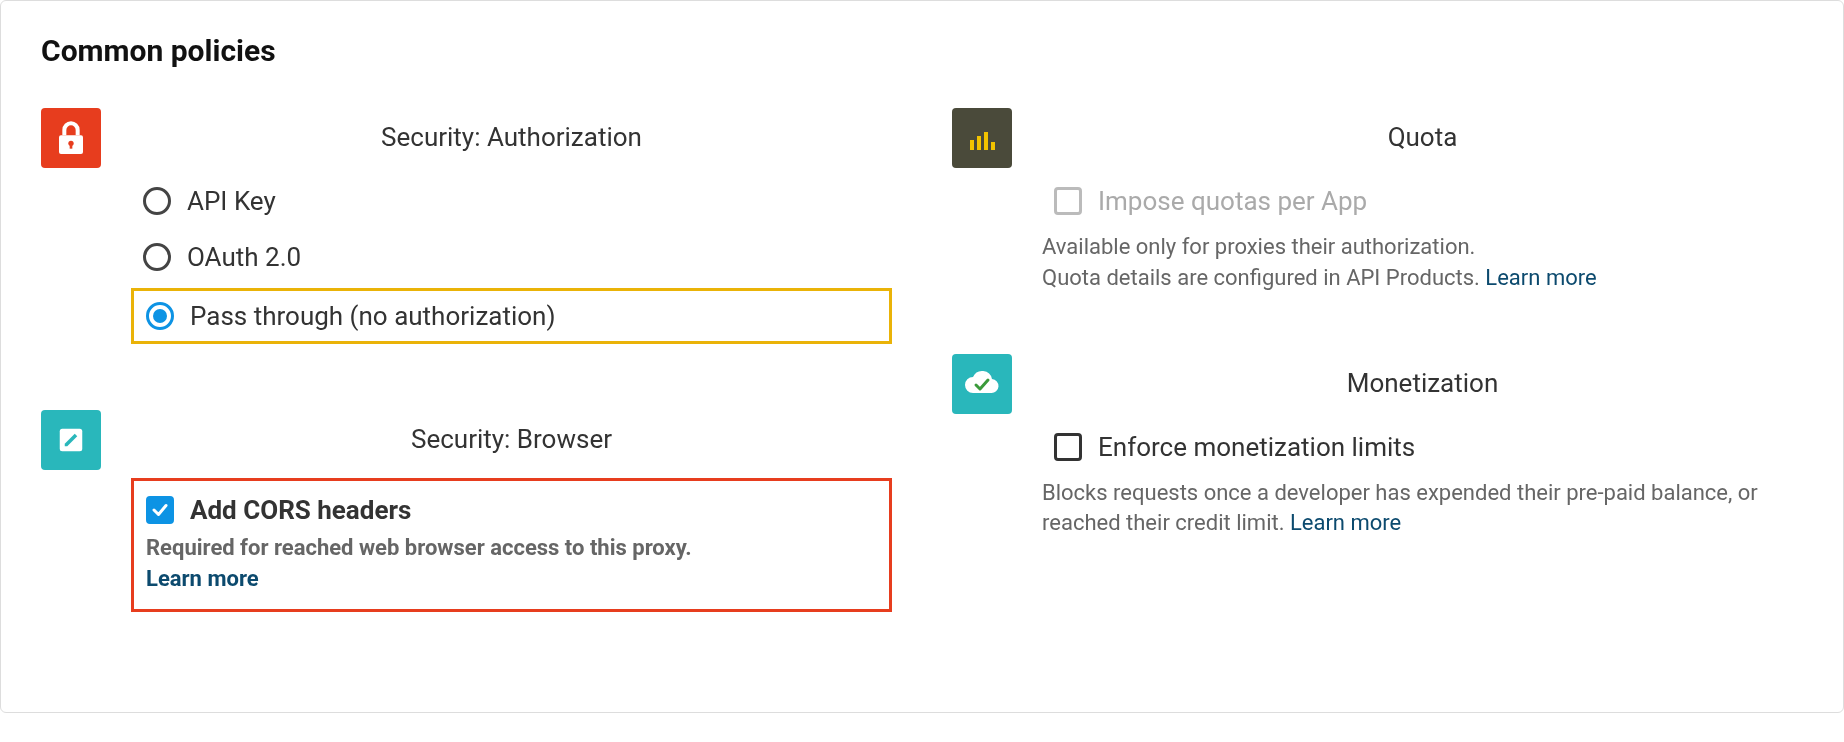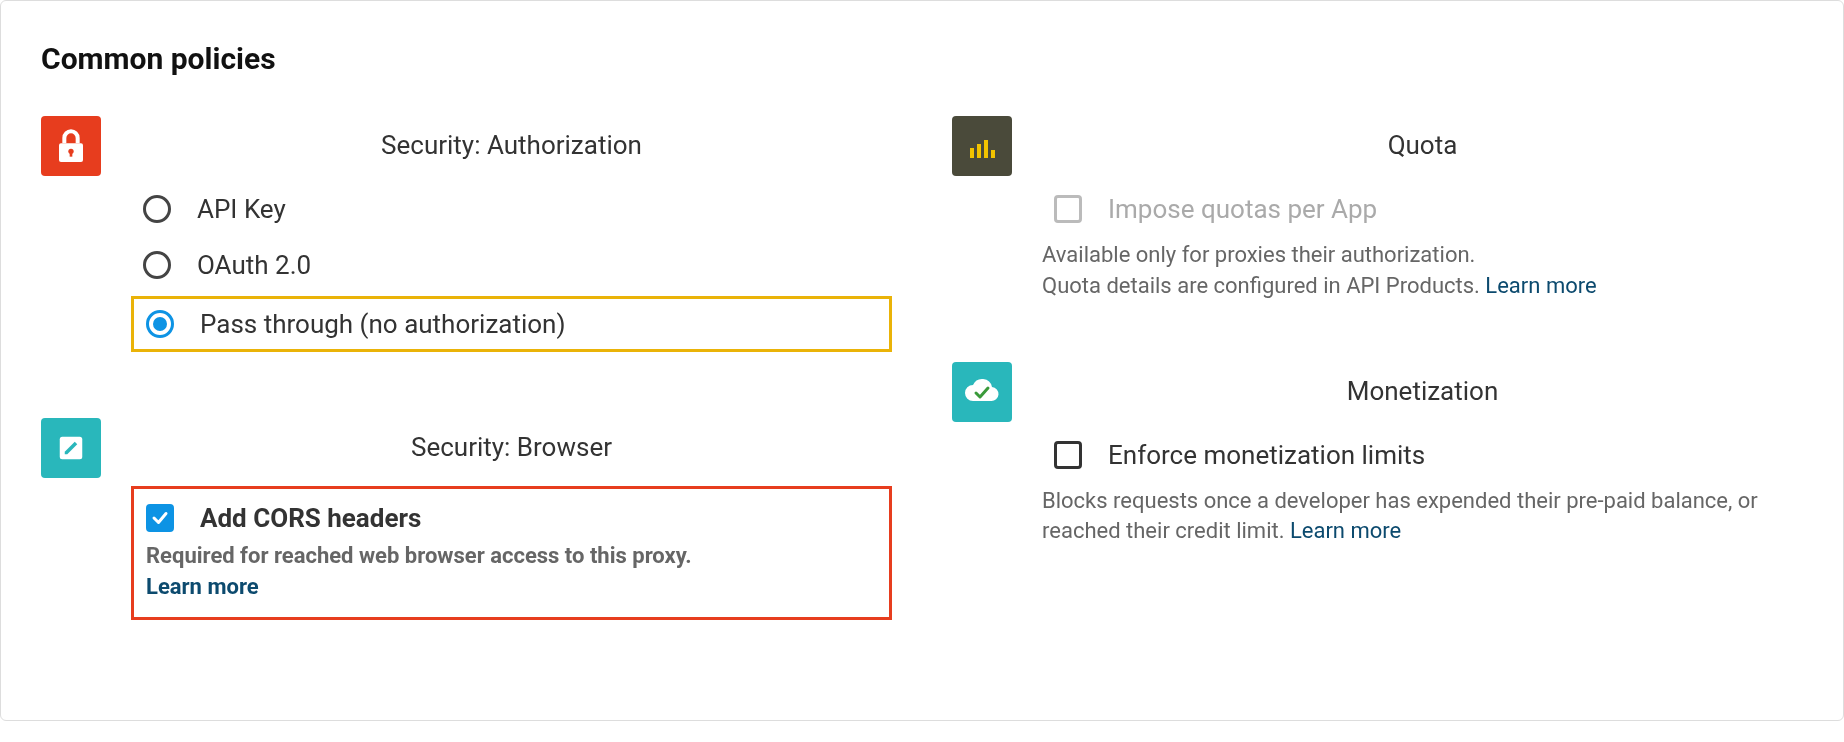--- a/index.html
+++ b/index.html
@@ -8,21 +8,21 @@
   background: #fff;
   color: #333;
   padding: 0;
   width: 1844px;
   height: 742px;
 }
 .panel {
   border: 1px solid #ddd;
   border-radius: 6px;
   margin: 0;
-  padding: 40px 40px 40px 40px;
+  padding: 32px 40px 40px 40px;
 }
 .section-title {
   font-size: 30px;
   font-weight: 700;
   color: #111;
   margin-bottom: 40px;
 }
 .columns {
   display: flex;
   gap: 60px;
@@ -55,21 +55,21 @@
   font-size: 26px;
   font-weight: 400;
   color: #333;
   margin-bottom: 24px;
   margin-top: 14px;
   text-align: center;
 }
 .option-row {
   display: flex;
   align-items: center;
-  gap: 26px;
+  gap: 16px;
   padding: 10px 12px;
   margin-bottom: 6px;
 }
 .option-row.highlight {
   border: 3px solid #eab308;
 }
 .option-label {
   font-size: 26px;
   color: #333;
 }

